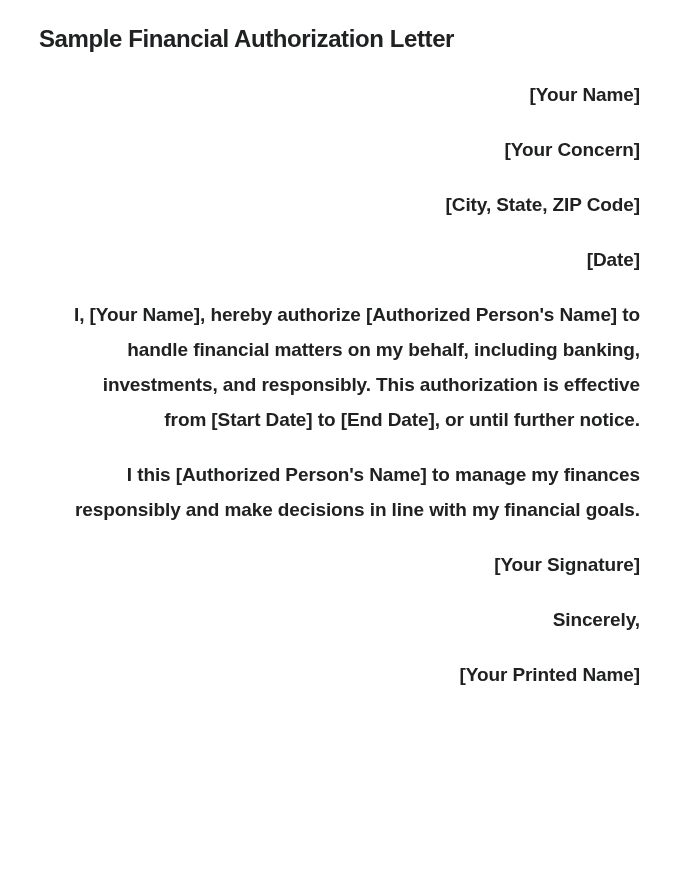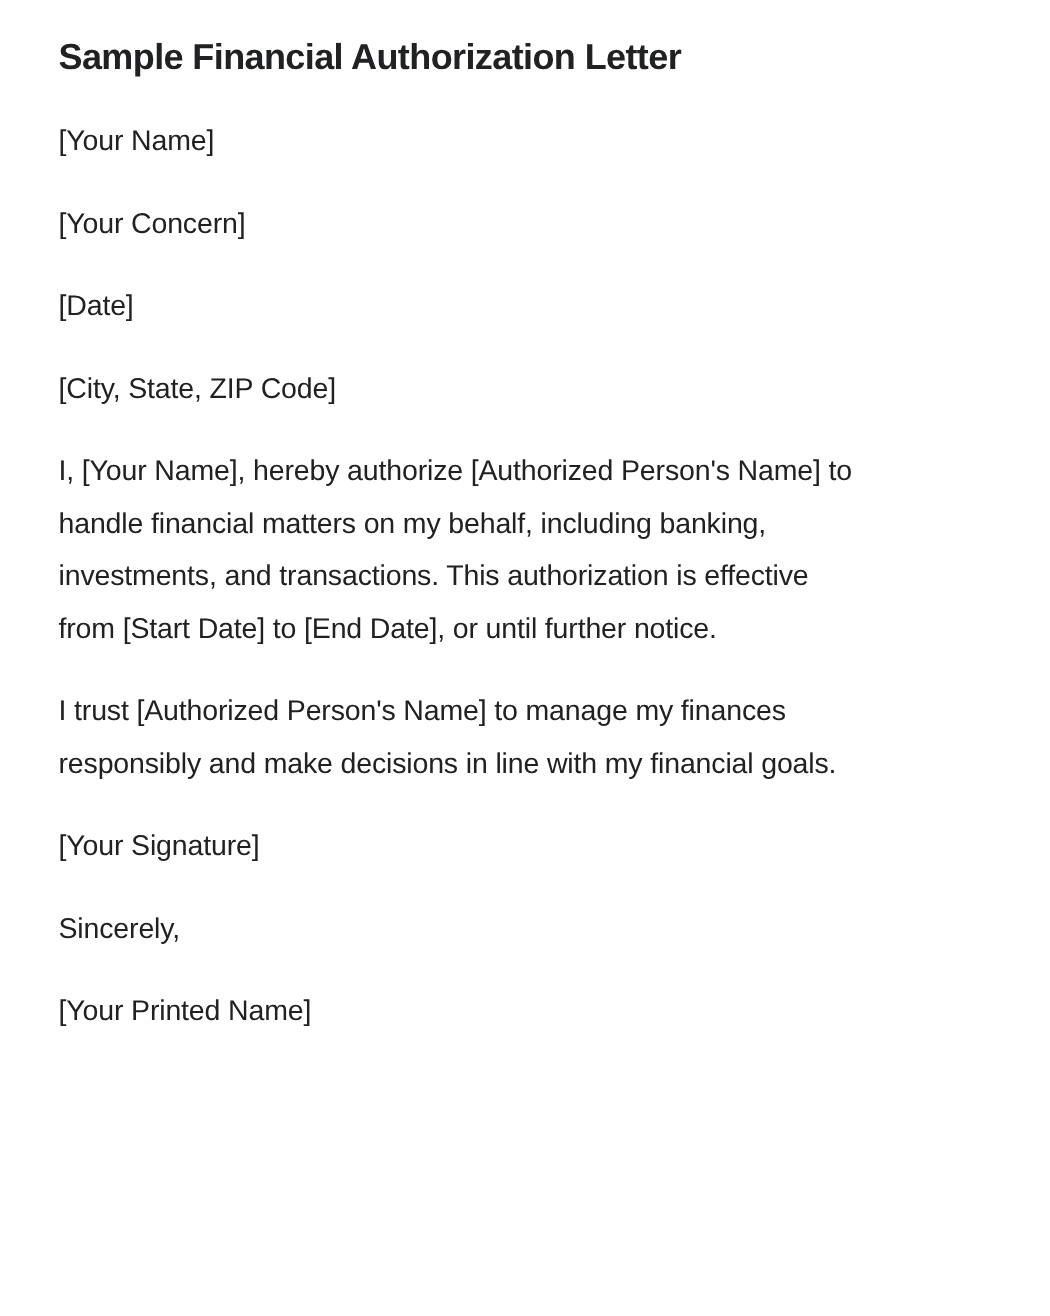--- a/index.html
+++ b/index.html
@@ -25,48 +25,49 @@
       font-size: 24px;
       line-height: 30px;
       font-weight: 700;
       letter-spacing: -0.4px;
       color: var(--text-color, #202122);
     }
     .para {
       margin: 20px 0 0 0;
       font-size: 19px;
       line-height: 35px;
-      font-weight: 400;
+      font-weight: 700;
       letter-spacing: -0.1px;
       color: var(--text-color, #202122);
       white-space: pre-line; 
       max-width: 621px;
+      text-align: right;
     }
   </style>
 </head>
 <body>
 
 <main class="page">
   <h1 class="title">Sample Financial Authorization Letter</h1>
 
   <p class="para">[Your Name]</p>
 
   <p class="para">[Your Concern]</p>
 
+  <p class="para">[City, State, ZIP Code]</p>
+
   <p class="para">[Date]</p>
-
-  <p class="para">[City, State, ZIP Code]</p>
 
 
   <p class="para">I, [Your Name], hereby authorize [Authorized Person's Name] to
 handle financial matters on my behalf, including banking,
-investments, and transactions. This authorization is effective
+investments, and responsibly. This authorization is effective
 from [Start Date] to [End Date], or until further notice.</p>
 
-  <p class="para">I trust [Authorized Person's Name] to manage my finances
+  <p class="para">I this [Authorized Person's Name] to manage my finances
 responsibly and make decisions in line with my financial goals.</p>
 
 
   <p class="para">[Your Signature]</p>
 
   <p class="para">Sincerely,</p>
 
   <p class="para">[Your Printed Name]</p>
 </main>
 

